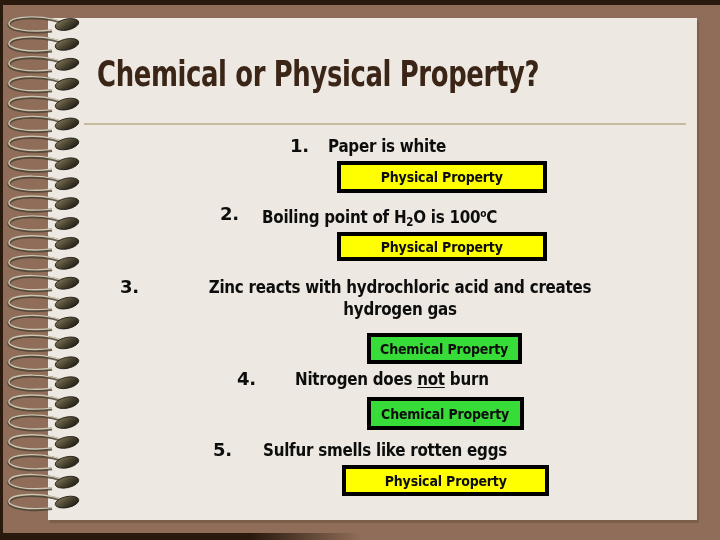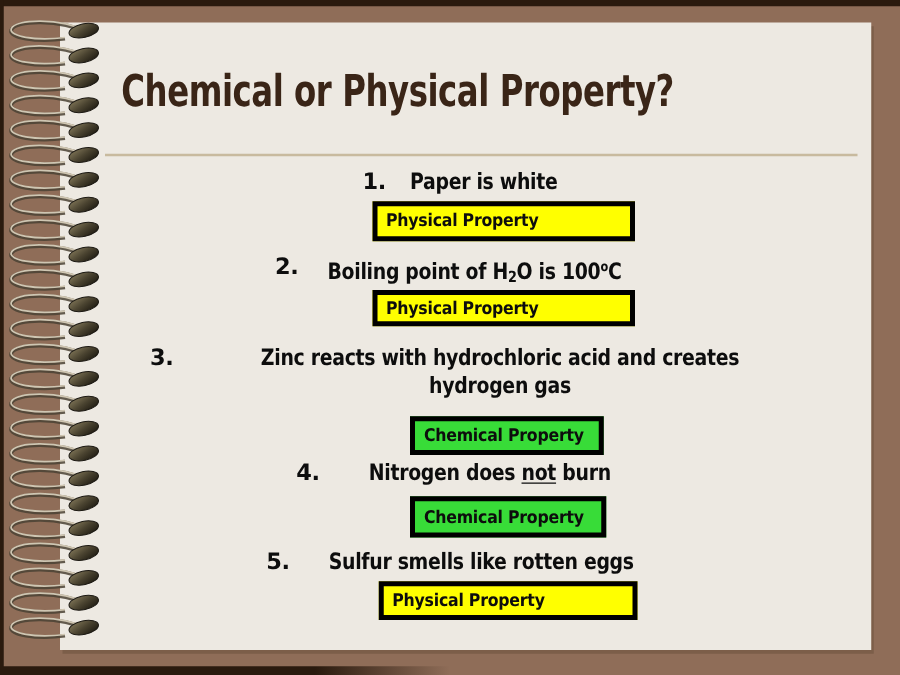--- a/index.html
+++ b/index.html
@@ -41,21 +41,21 @@
     position:absolute;font-size:18px;font-weight:bold;color:var(--ink,#0d0d0d);
     letter-spacing:-0.3px;line-height:22px;text-align:center;white-space:nowrap;
     transform:scaleX(0.84);transform-origin:center top;
   }
   .sub{font-size:0.68em;vertical-align:-0.22em;}
   .sup{font-size:0.6em;vertical-align:0.55em;}
   .und{text-decoration:underline;text-underline-offset:2px;}
   
   .answer-box{
     position:absolute;box-sizing:border-box;border:4px solid var(--box-border,#000);
-    display:flex;align-items:center;
+    display:flex;align-items:center;justify-content:center;margin-left:39px;
   }
   .answer-box.physical{background:var(--yellow,#FFFF00);}
   .answer-box.chemical{background:var(--green,#38DC38);}
   .answer-label{
     font-size:14px;font-weight:bold;color:var(--ink,#0d0d0d);
     white-space:nowrap;transform:scaleX(0.9);transform-origin:center center;
     letter-spacing:-0.2px;
   }
 </style>
 </head>

